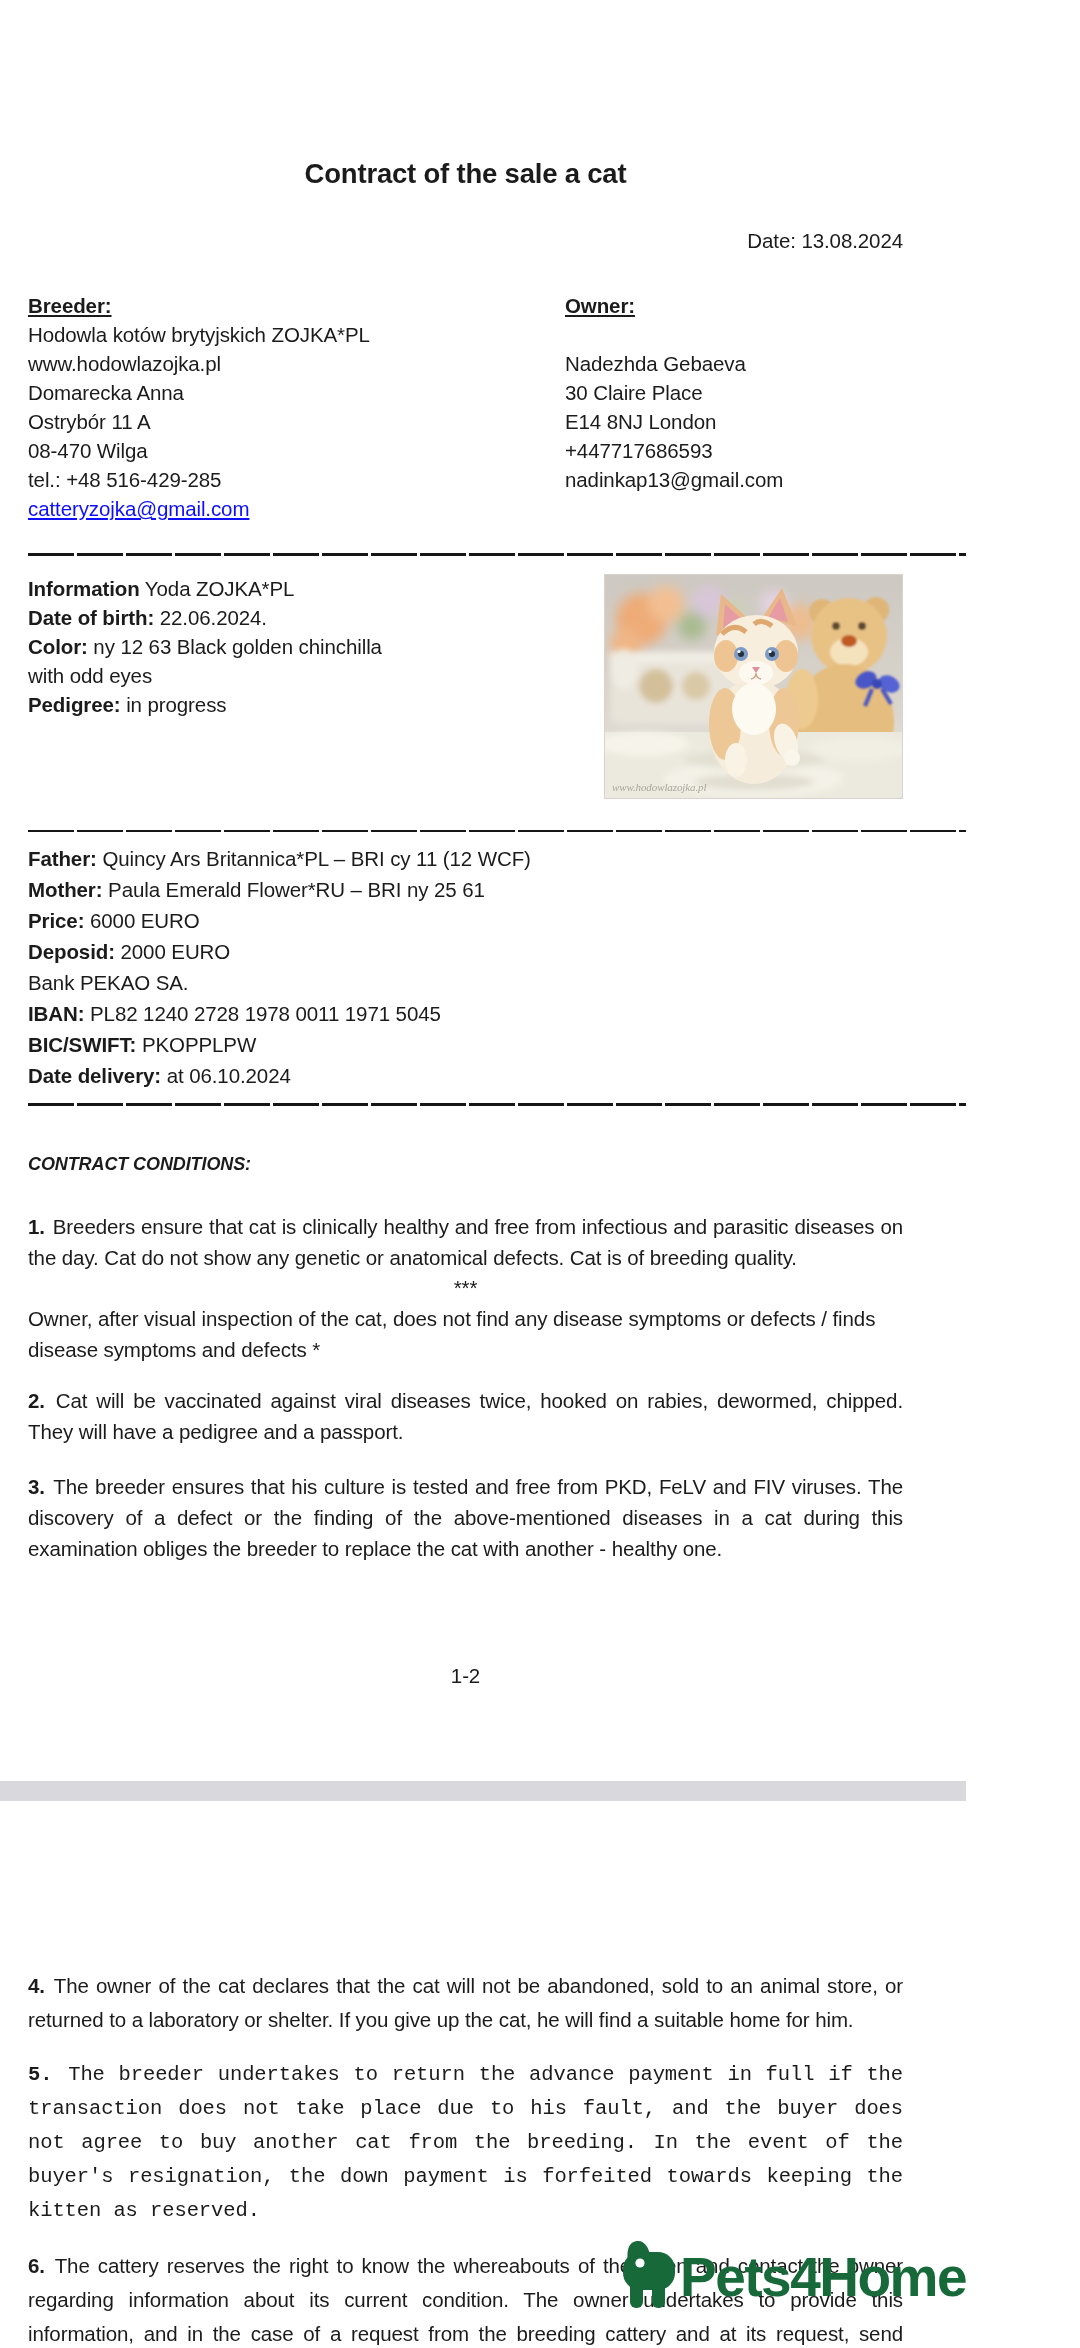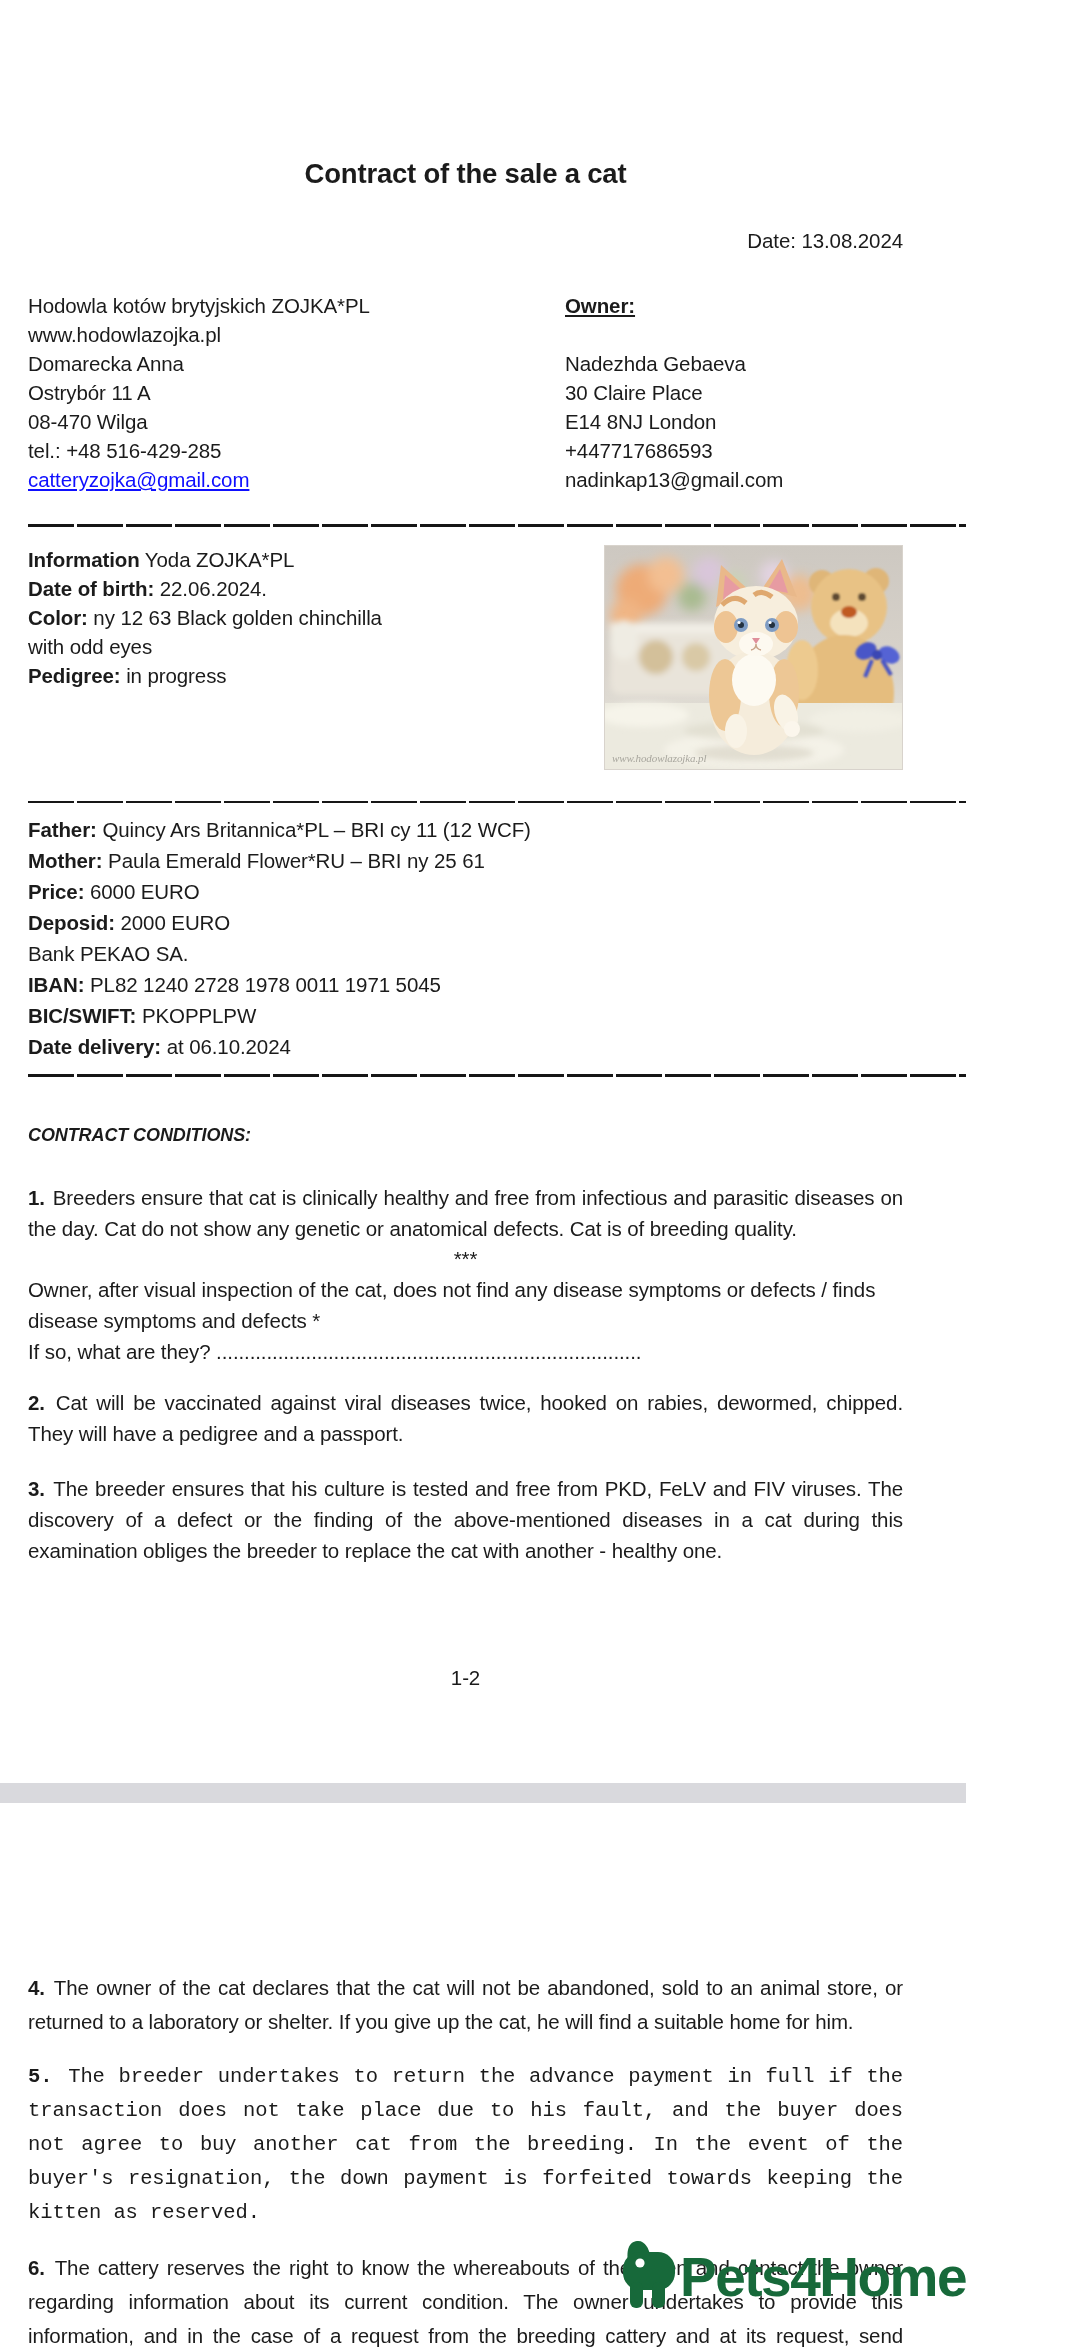--- a/index.html
+++ b/index.html
@@ -53,20 +53,21 @@
 <div class="sheet">
 
   <div class="content pg1">
 
     <div class="title">Contract of the sale a cat</div>
 
     <div class="dateline">Date: 13.08.2024</div>
 
     <div class="cols">
       <div class="col">
+        <div class="colhead">Breeder:</div>
         <div class="line">Hodowla kotów brytyjskich ZOJKA*PL</div>
         <div class="line">www.hodowlazojka.pl</div>
         <div class="line">Domarecka Anna</div>
         <div class="line">Ostrybór 11 A</div>
         <div class="line">08-470 Wilga</div>
         <div class="line">tel.: +48 516-429-285</div>
         <div class="line"><a class="link">catteryzojka@gmail.com</a></div>
       </div>
       <div class="col">
         <div class="colhead">Owner:</div>
@@ -196,21 +197,20 @@
     </div>
 
     <div class="sep sep3"></div>
 
     <div class="cond-head">CONTRACT CONDITIONS:</div>
 
     <p class="para p-item1"><span class="num">1.</span><span> Breeders ensure that cat is clinically healthy and free from infectious and parasitic diseases on the day. Cat do not show any genetic or anatomical defects. Cat is of breeding quality.</span></p>
     <div class="stars">***</div>
     <div class="checkline">Owner, after visual inspection of the cat, does not find any disease symptoms or defects / finds</div>
     <div class="checkline">disease symptoms and defects *</div>
-    <div class="checkline">If so, what are they? ............................................................................</div>
 
     <p class="para p-item2"><span class="num">2.</span><span> Cat will be vaccinated against viral diseases twice, hooked on rabies, dewormed, chipped. They will have a pedigree and a passport.</span></p>
     <p class="para p-item3"><span class="num">3.</span><span> The breeder ensures that his culture is tested and free from PKD, FeLV and FIV viruses. The discovery of a defect or the finding of the above-mentioned diseases in a cat during this examination obliges the breeder to replace the cat with another - healthy one.</span></p>
 
     <div class="pgnum">1-2</div>
   </div>
 
   <div class="pagebreak"></div>
 
   <div class="content pg2">

